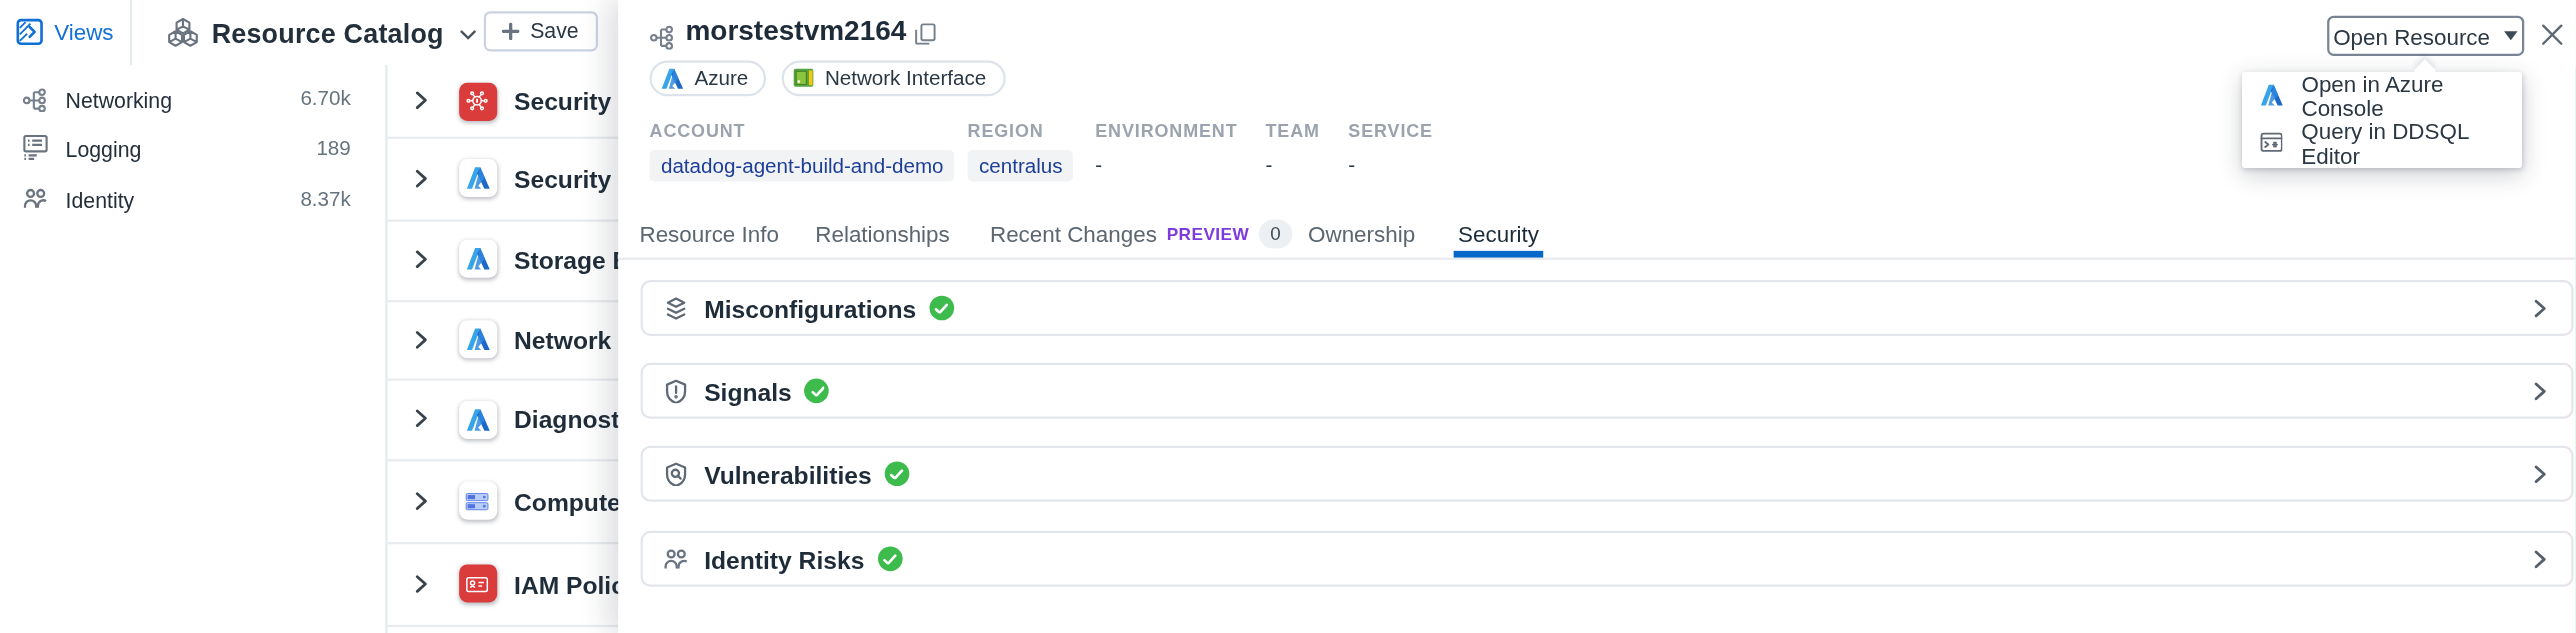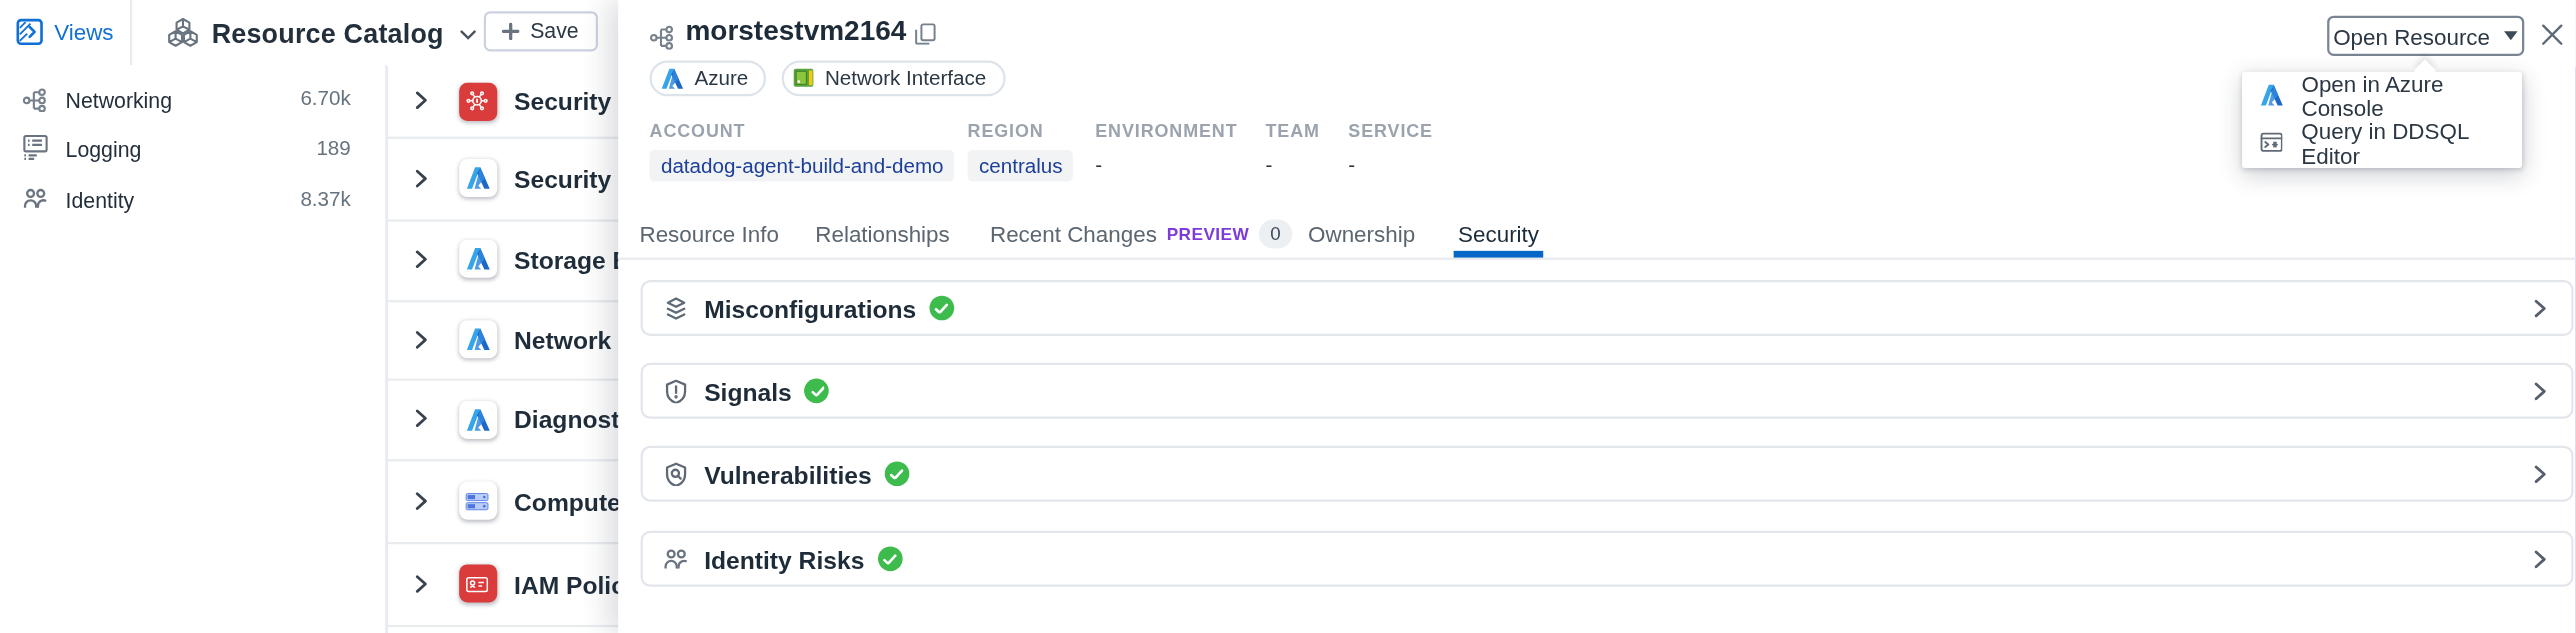--- a/index.html
+++ b/index.html
@@ -1,16 +1,16 @@
 <!DOCTYPE html>
 <html style="font-size:11.7px"><head>
 <meta charset="utf-8">
 <style>
   html,body{margin:0;padding:0;background:#fff;}
-  .viewport{position:relative;width:2576px;height:634px;overflow:hidden;background:#8b5cf6;}
+  .viewport{position:relative;width:2576px;height:634px;overflow:hidden;background:#86efac;}
   .stage{position:absolute;left:0;top:0;width:1150px;height:283px;
          transform:scale(2.2398);transform-origin:0 0;
          font-family:"Liberation Sans","DejaVu Sans",sans-serif;color:#1f2d3a;}
   svg{display:block;}
 
   
   .topbar{position:absolute;left:0;top:0;width:1150px;height:29px;background:#fff;
           border-bottom:0.7px solid #e8ebee;z-index:1;}
   .views-btn{position:absolute;left:7.3px;top:0;height:29px;display:flex;align-items:center;gap:4.4px;cursor:pointer;}
   .views-label{color:#1170d6;font-size:10px;font-weight:500;}

